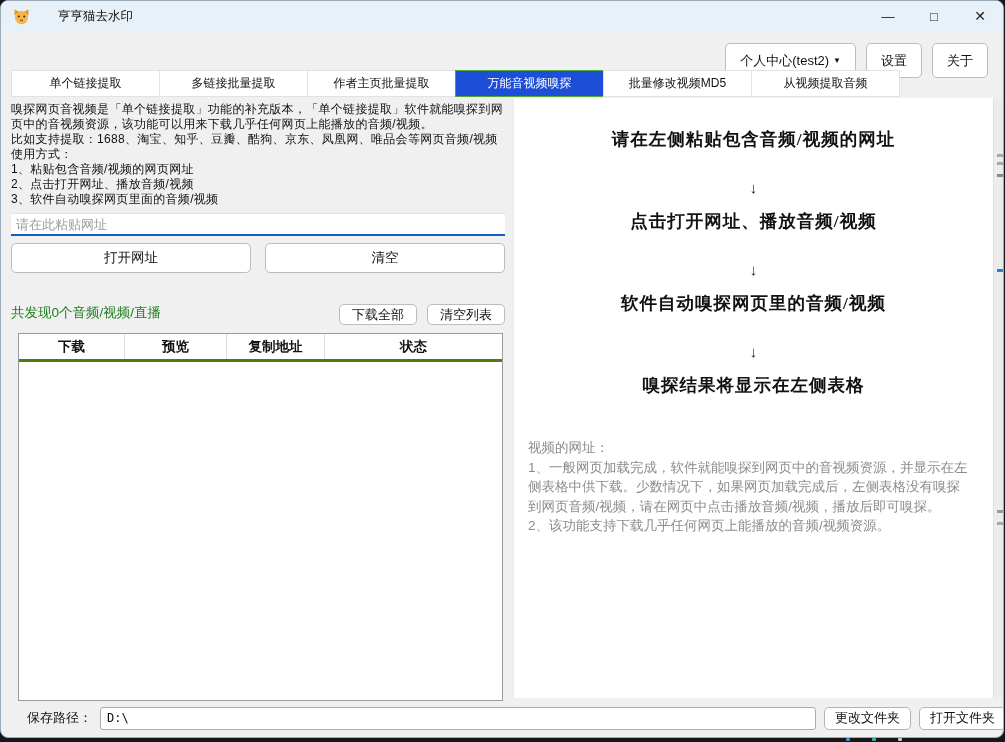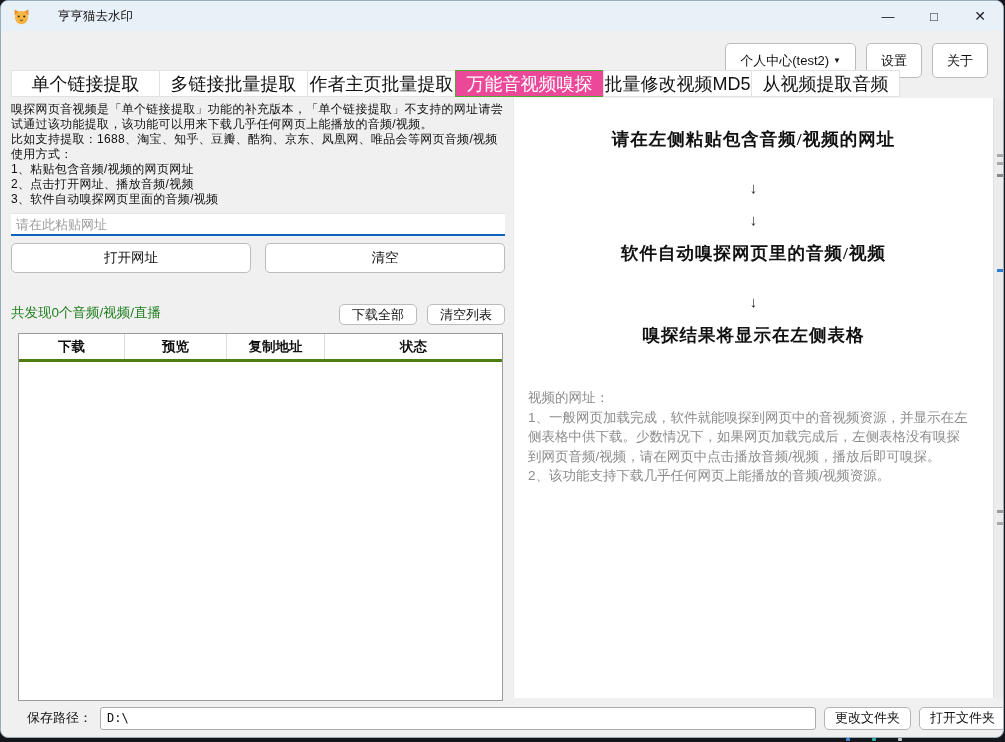--- a/index.html
+++ b/index.html
@@ -22,23 +22,23 @@
   
   .toolbar-row { position:absolute; top:42px; right:15px; display:flex; gap:10px; }
   .tb-btn { height:35px; background:#fff; border:1px solid #bcbcbc; border-radius:5px;
             font-size:13px; color:#111; display:flex; align-items:center; justify-content:center;
             padding:0 14px; }
   .tb-btn .caret { font-size:8px; margin-left:4px; }
 
   
   .tabbar { position:absolute; left:10px; top:69px; display:flex; height:27px; }
   .tab { width:149px; background:#fff; border:1px solid #e2e2e2; margin-left:-1px;
-         display:flex; align-items:center; justify-content:center; font-size:18px; color:#111; }
+         display:flex; align-items:center; justify-content:center; font-size:12px; color:#111; }
   .tab:first-child { margin-left:0; }
-  .tab.active { background:#ec4899; border-color:#53a834; color:#fff; }
+  .tab.active { background:#1d4ed8; border-color:#53a834; color:#fff; }
 
   
   .left-panel { position:absolute; left:10px; top:101px; width:494px; }
   .desc-line { font-size:12px; line-height:15px; color:#111; letter-spacing:0.3px; }
   .url-input { margin-top:6px; width:100%; height:23px; background:#fff; border:none;
                border-top:1px solid #e4e4e4; border-bottom:2px solid #0e62bd;
                font-size:13px; padding:0 5px; color:#a16207; outline:none; }
   .url-input::placeholder { color:#9d9d9d; }
   .action-row { margin-top:7px; display:flex; gap:14px; }
   .action-btn { flex:1; height:30px; background:#fff; border:1px solid #bcbcbc; border-radius:5px;
@@ -127,21 +127,21 @@
     <div class="tabbar">
       <div class="tab">单个链接提取</div>
       <div class="tab">多链接批量提取</div>
       <div class="tab">作者主页批量提取</div>
       <div class="tab active">万能音视频嗅探</div>
       <div class="tab">批量修改视频MD5</div>
       <div class="tab">从视频提取音频</div>
     </div>
 
     <div class="left-panel">
-      <div class="desc-line">嗅探网页音视频是「单个链接提取」功能的补充版本，「单个链接提取」不支持的网址请尝试通过该功能提取，该功能可以用来下载几乎任何网页上能播放的音频/视频。</div>
+      <div class="desc-line">嗅探网页音视频是「单个链接提取」功能的补充版本，「单个链接提取」软件就能嗅探到网页中的音视频资源，该功能可以用来下载几乎任何网页上能播放的音频/视频。</div>
       <div class="desc-line">比如支持提取：1688、淘宝、知乎、豆瓣、酷狗、京东、凤凰网、唯品会等网页音频/视频</div>
       <div class="desc-line">使用方式：</div>
       <div class="desc-line">1、粘贴包含音频/视频的网页网址</div>
       <div class="desc-line">2、点击打开网址、播放音频/视频</div>
       <div class="desc-line">3、软件自动嗅探网页里面的音频/视频</div>
 
       <input class="url-input" type="text" placeholder="请在此粘贴网址" style="">
 
       <div class="action-row">
         <button class="action-btn">打开网址</button>
@@ -163,20 +163,21 @@
           <div class="th">状态</div>
         </div>
         <div class="table-body"></div>
       </div>
     </div>
 
     <div class="right-panel">
       <div class="steps">
         <div class="step">请在左侧粘贴包含音频/视频的网址</div>
         <div class="arrow">↓</div>
+        <div class="step">点击打开网址、播放音频/视频</div>
         <div class="arrow">↓</div>
         <div class="step">软件自动嗅探网页里的音频/视频</div>
         <div class="arrow">↓</div>
         <div class="step">嗅探结果将显示在左侧表格</div>
       </div>
       <div class="tips">
         <div>视频的网址：</div>
         <div>1、一般网页加载完成，软件就能嗅探到网页中的音视频资源，并显示在左侧表格中供下载。少数情况下，如果网页加载完成后，左侧表格没有嗅探到网页音频/视频，请在网页中点击播放音频/视频，播放后即可嗅探。</div>
         <div>2、该功能支持下载几乎任何网页上能播放的音频/视频资源。</div>
       </div>

